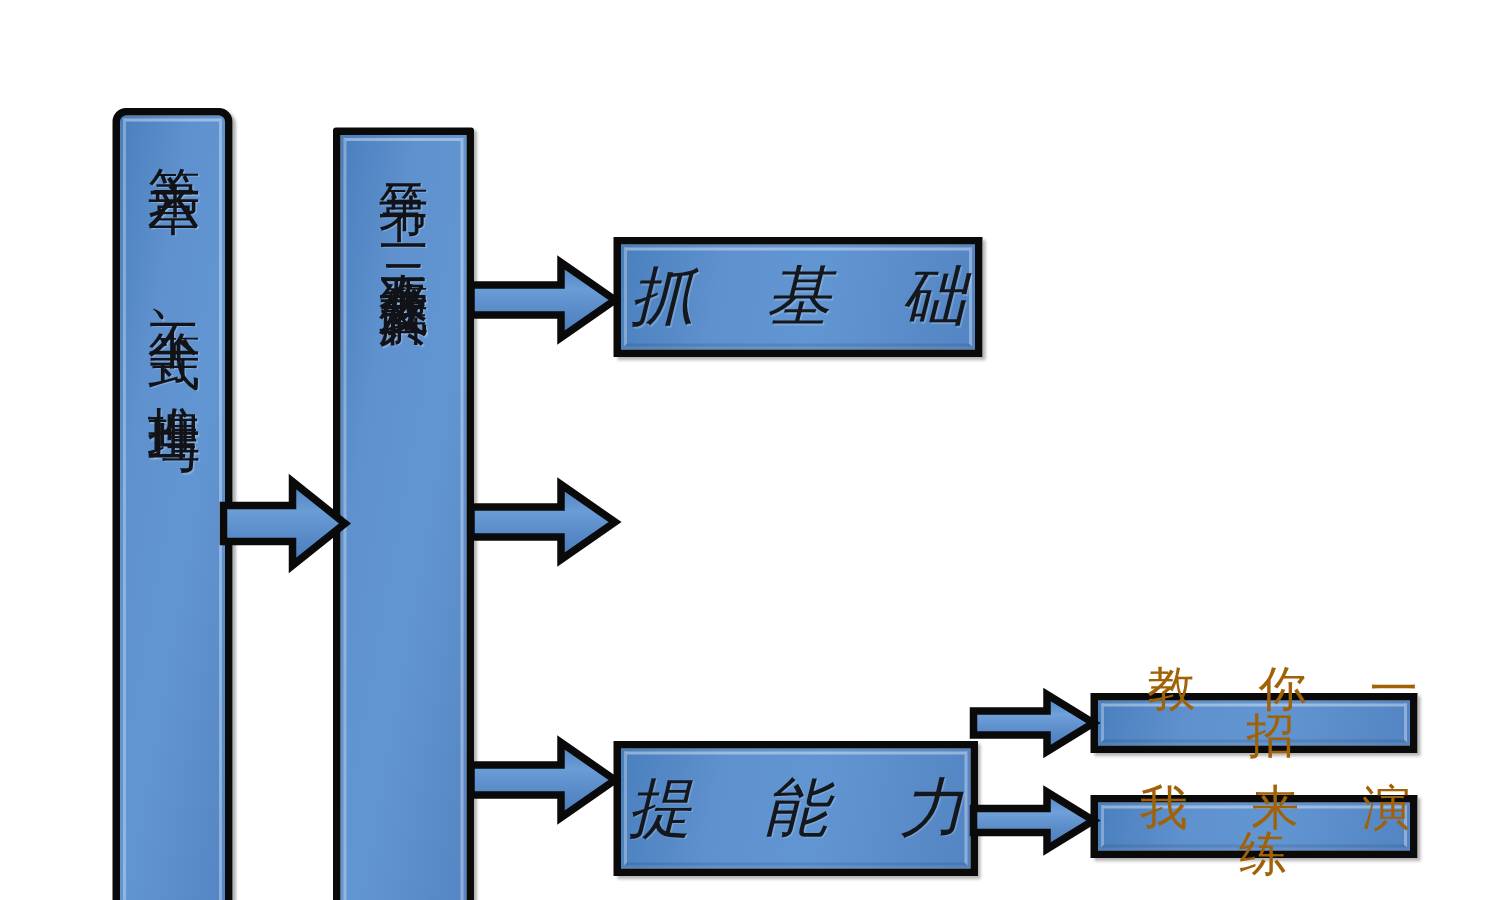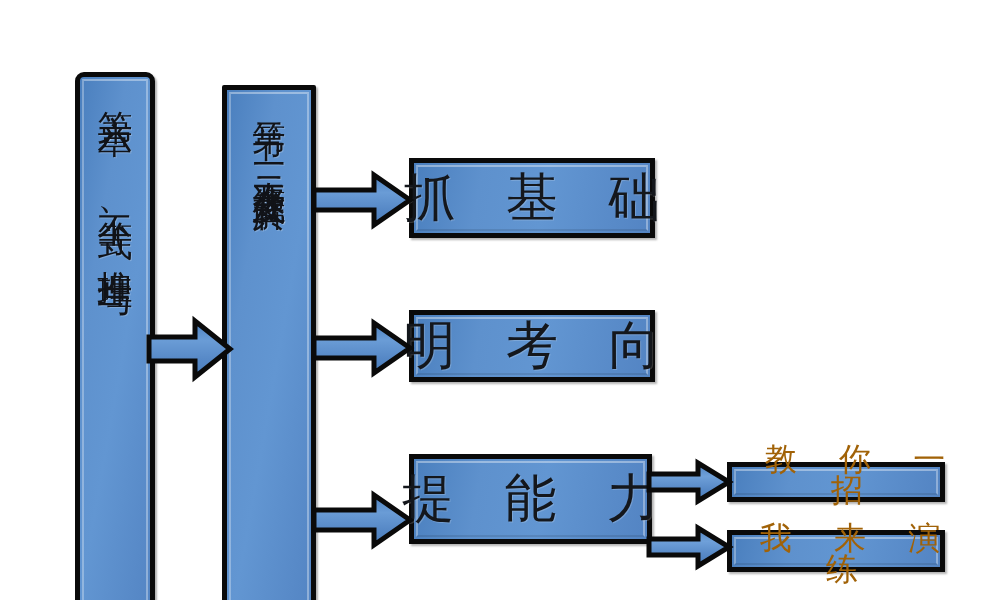--- a/index.html
+++ b/index.html
@@ -59,26 +59,27 @@
   }
 
   
   .hnode {
     display: flex;
     align-items: center;
     justify-content: center;
   }
   .htext {
     position: relative;
-    font-size: 52px;
+    font-size: 43px;
     letter-spacing: 17px;
     text-indent: 17px;
     color: #14171c;
     white-space: nowrap;
     text-shadow: 1px 1px 0 rgba(255,255,255,.18);
+    font-style: italic;
   }
 
   
   .snode { }
   .sovertext {
     position: absolute;
     width: 230px;
     text-align: center;
     font-size: 32px;
     letter-spacing: 16px;
@@ -144,32 +145,28 @@
     <span class="bevel"></span>
     <span class="htext">抓 基 础</span>
   </div>
 
   <div class="arrow" style="left:313px; top:320px; width:100px; height:56px;">
     <svg width="100" height="56" viewBox="0 0 100 56">
       <path d="M1,18 L61,18 L61,3 L97,28 L61,53 L61,38 L1,38 Z" fill="url(#ga2)" stroke="#0a0a0a" stroke-width="5" stroke-linejoin="miter"></path>
     </svg>
   </div>
 
-  <div class="node hnode" style="left:409px; top:310px; width:246px; height:72px;">
-    <span class="bevel"></span>
-    <span class="htext">明 考 向</span>
-  </div>
 
   <div class="arrow" style="left:313px; top:492px; width:100px; height:56px;">
     <svg width="100" height="56" viewBox="0 0 100 56">
       <path d="M1,18 L61,18 L61,3 L97,28 L61,53 L61,38 L1,38 Z" fill="url(#ga2)" stroke="#0a0a0a" stroke-width="5" stroke-linejoin="miter"></path>
     </svg>
   </div>
 
-  <div class="node hnode" style="left:409px; top:454px; width:243px; height:90px;">
+  <div class="node hnode" style="left:409px; top:494px; width:243px; height:90px;">
     <span class="bevel"></span>
     <span class="htext">提 能 力</span>
   </div>
 
   <div class="arrow" style="left:648px; top:460px; width:84px; height:44px;">
     <svg width="84" height="44" viewBox="0 0 84 44">
       <defs>
         <linearGradient id="ga3" x1="0" y1="0" x2="0" y2="1">
           <stop offset="0%" stop-color="#4b80bf"></stop>
           <stop offset="35%" stop-color="#6fa0d9"></stop>

